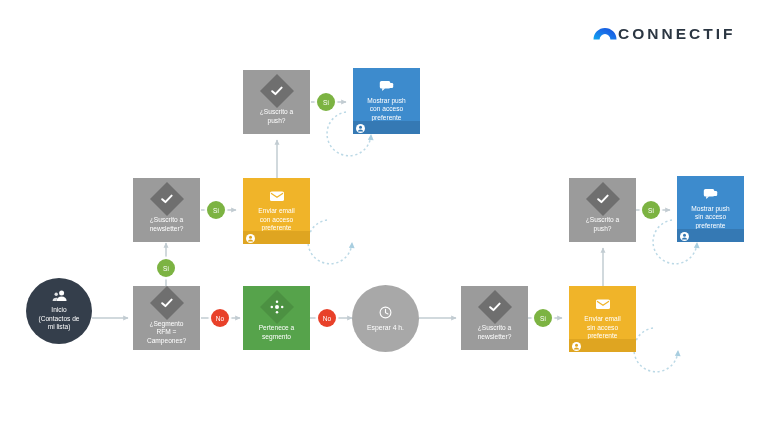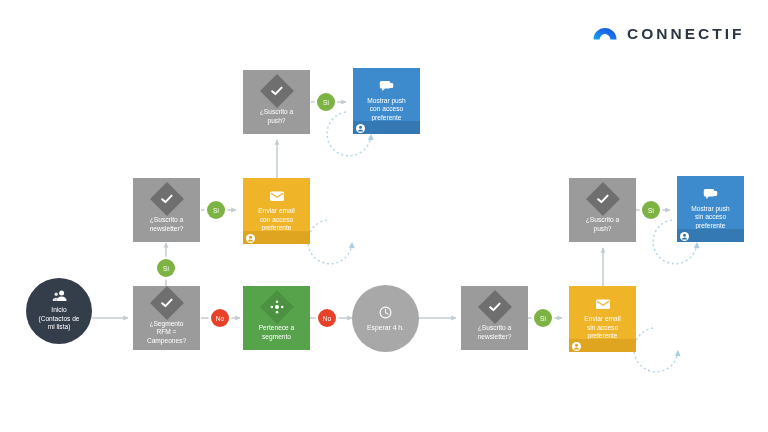--- a/index.html
+++ b/index.html
@@ -6,21 +6,21 @@
   body{
     width:768px;height:432px;
     background:#ffffff;
     font-family:"Liberation Sans", sans-serif;
     overflow:hidden;
     position:relative;
   }
   #canvas{position:absolute;left:0;top:0;width:768px;height:432px;}
 
   
-  .logo{position:absolute;display:flex;align-items:center;gap:9px;}
+  .logo{position:absolute;display:flex;align-items:center;}
   .logo-mark{width:26px;height:26px;position:relative;}
   .logo-text{
     font-size:15.5px;letter-spacing:3.0px;font-weight:bold;
     color:#2b3642;line-height:1;
   }
 
   
   svg.wires{position:absolute;left:0;top:0;width:768px;height:432px;overflow:visible;}
 
   

